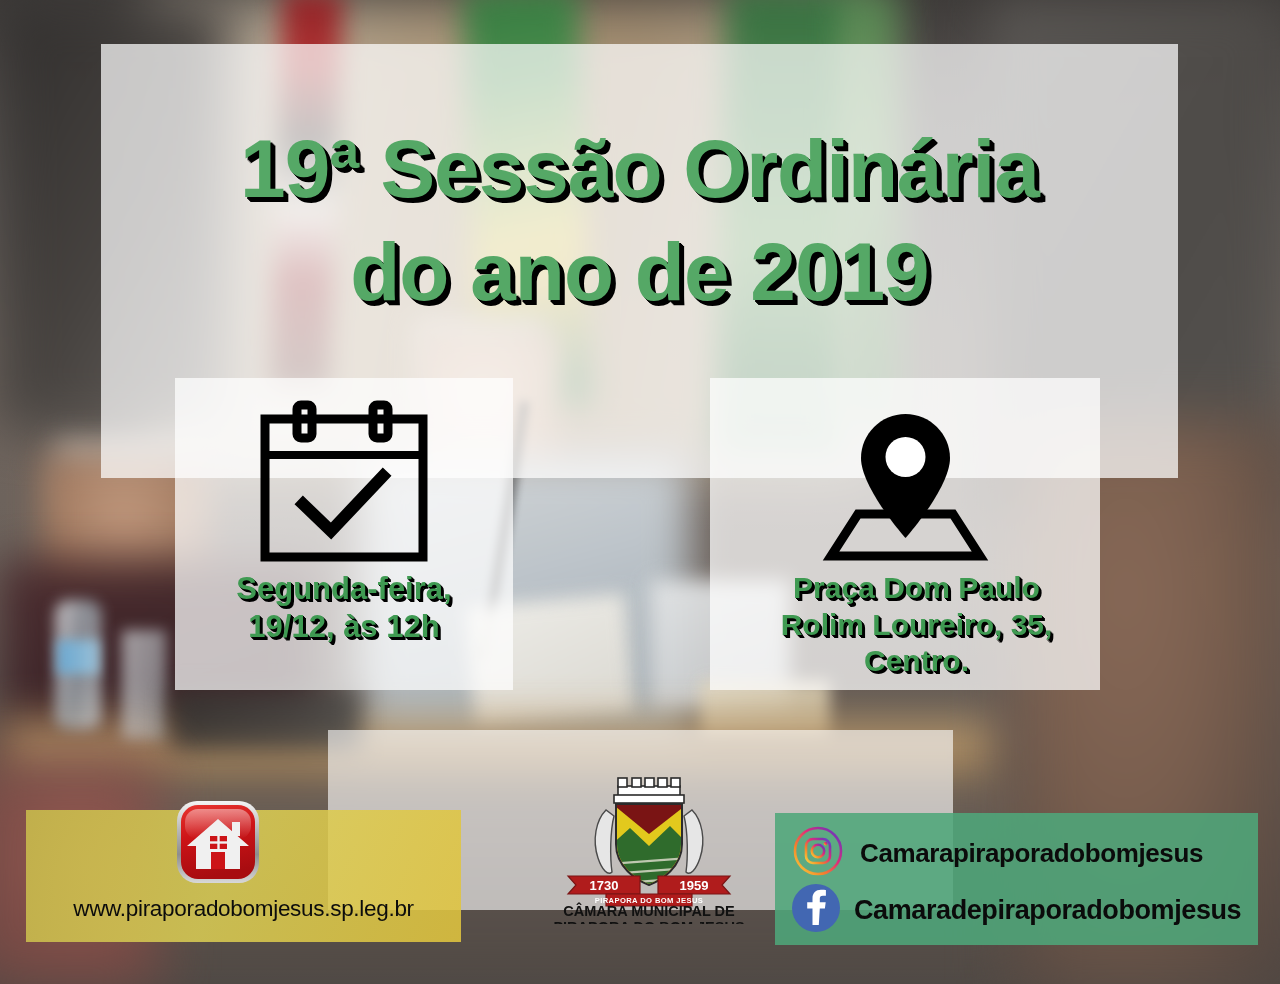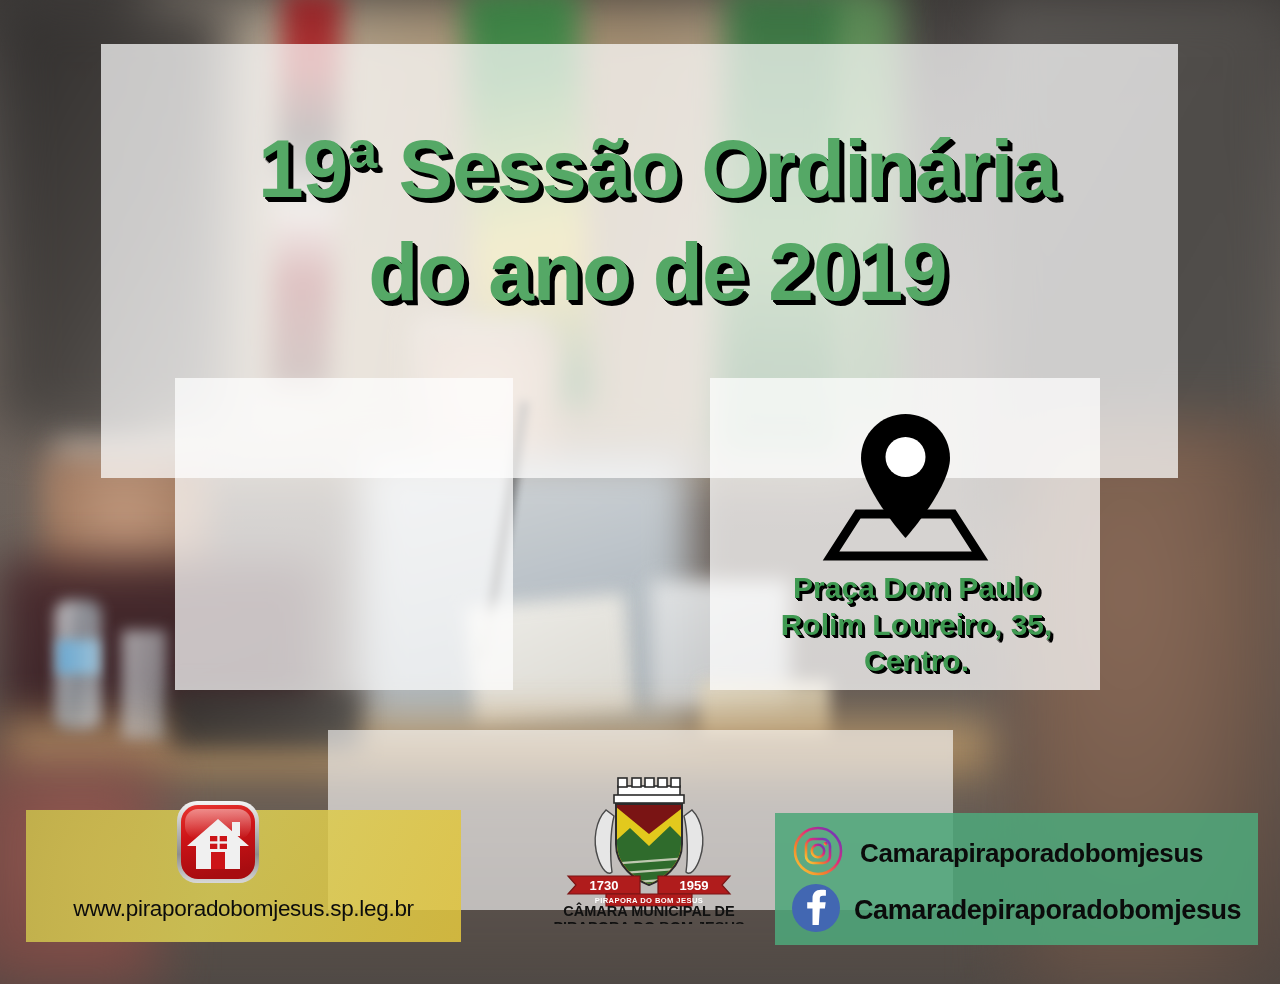--- a/index.html
+++ b/index.html
@@ -161,21 +161,21 @@
 
   
   .panel{position:absolute;background:rgba(255,255,255,.72);}
   #panel-title{left:101px;top:44px;width:1077px;height:434px;}
   #panel-date{left:175px;top:378px;width:338px;height:312px;}
   #panel-place{left:710px;top:378px;width:390px;height:312px;}
   #panel-logo{left:328px;top:730px;width:625px;height:180px;background:rgba(255,255,255,.62);}
 
   
   #title-wrap{
-    position:absolute;left:119px;top:118px;width:1077px;
+    position:absolute;left:101px;top:118px;width:1077px;
     text-align:center;
   }
   .title-line{
     font-weight:bold;
     font-size:82px;
     line-height:1.25;
     color:#55a866;
     letter-spacing:-1px;
     text-shadow:
       5px 5px 0 #000,
@@ -274,20 +274,37 @@
   <div class="panel" id="panel-title"></div>
   <div class="panel" id="panel-date"></div>
   <div class="panel" id="panel-place"></div>
   <div class="panel" id="panel-logo"></div>
 
   <div id="title-wrap">
     <div class="title-line">19ª Sessão Ordinária</div>
     <div class="title-line">do ano de 2019</div>
   </div>
 
+  <div class="info-block" id="block-date">
+    <div class="icon-area">
+      <svg width="178" height="165" viewBox="0 0 178 165" aria-hidden="true">
+
+        <rect x="42" y="6" width="15" height="33" rx="4" fill="none" stroke="#000" stroke-width="9"></rect>
+        <rect x="118" y="6" width="15" height="33" rx="4" fill="none" stroke="#000" stroke-width="9"></rect>
+
+        <rect x="10" y="20" width="158" height="138" fill="none" stroke="#000" stroke-width="9"></rect>
+
+        <line x1="10" y1="56" x2="168" y2="56" stroke="#000" stroke-width="8"></line>
+
+        <polyline points="48,105 76,132 128,77" fill="none" stroke="#000" stroke-width="12" stroke-linecap="square" stroke-linejoin="miter"></polyline>
+      </svg>
+    </div>
+    <div class="info-text">Segunda-feira,</div>
+    <div class="info-text">19/12, às 12h</div>
+  </div>
 
   <div class="info-block" id="block-place">
     <div class="icon-area">
       <svg width="175" height="170" viewBox="0 0 175 170" aria-hidden="true">
 
         <polygon points="40,118 135,118 162,160 13,160" fill="none" stroke="#000" stroke-width="9"></polygon>
 
         <path d="M87.5 18 C63 18 43 38 43 62 C43 92 87.5 142 87.5 142 C87.5 142 132 92 132 62 C132 38 112 18 87.5 18 Z" fill="#000"></path>
         <circle cx="87.5" cy="61" r="20" fill="#ffffff"></circle>
       </svg>

